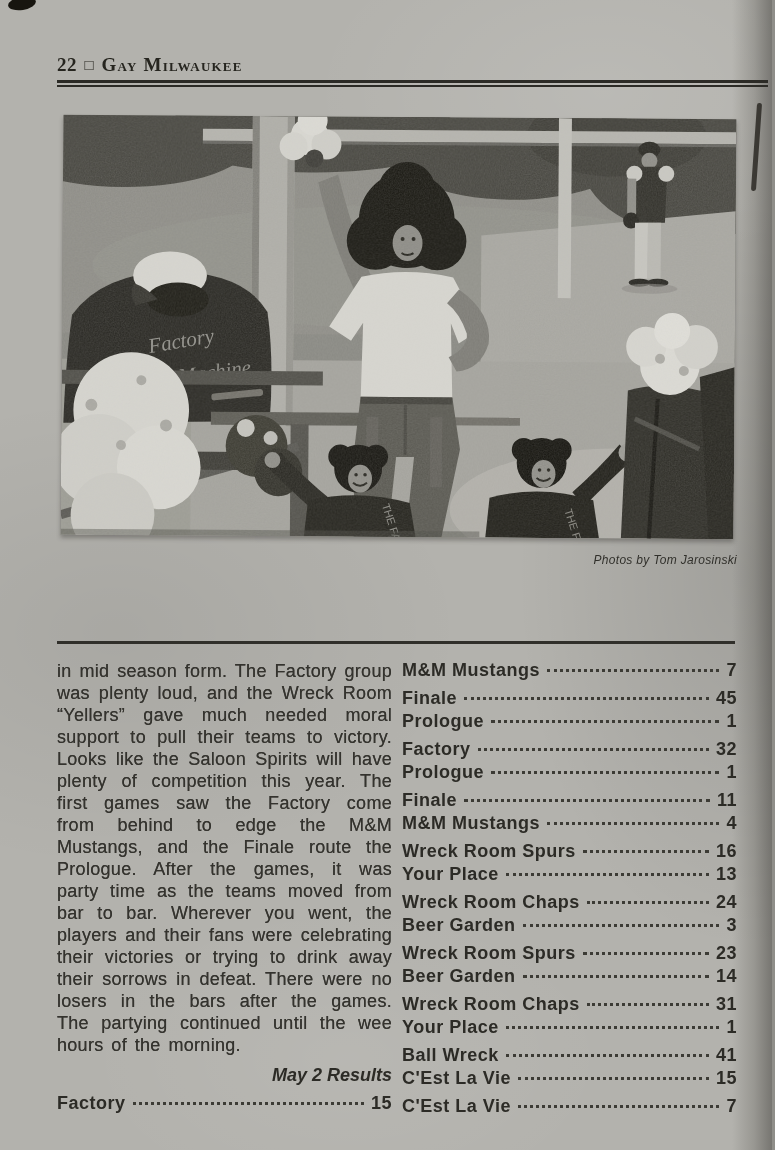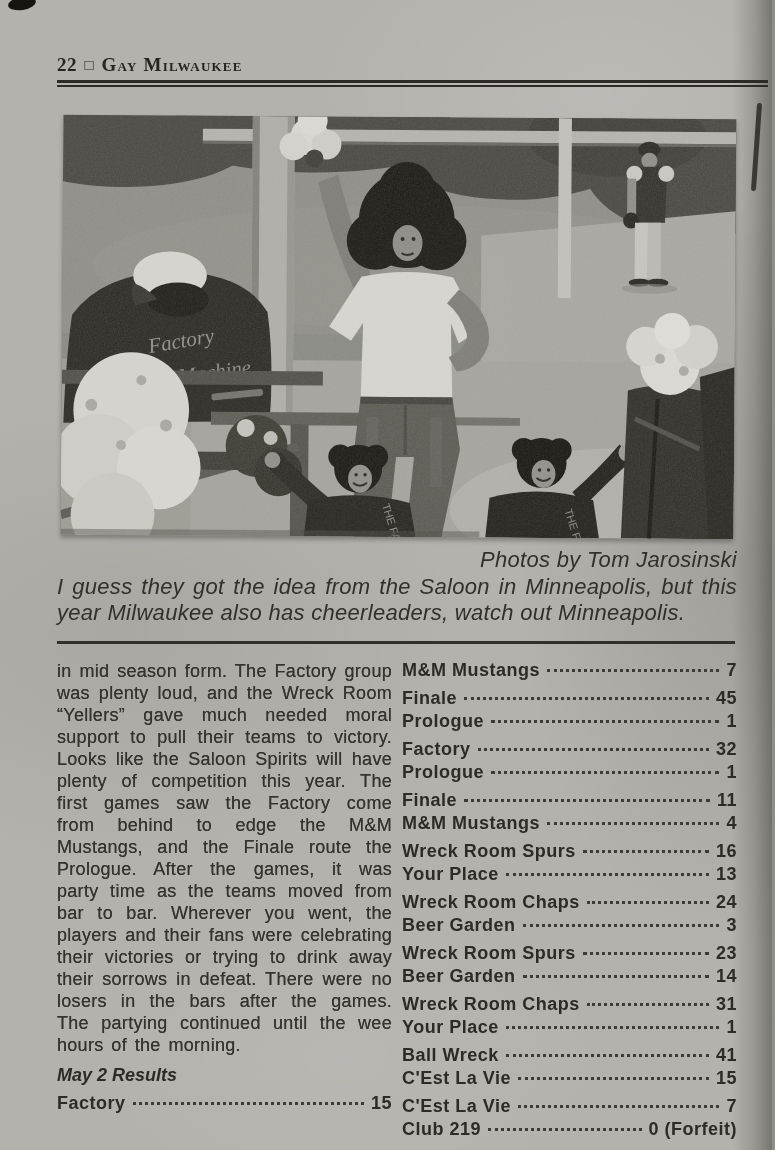--- a/index.html
+++ b/index.html
@@ -23,29 +23,29 @@
   .header{position:absolute;top:54px;left:57px;right:38px;
     font-family:"Liberation Serif", serif;font-weight:bold;font-size:19px;letter-spacing:.6px;color:#26251f;}
   .header .title{font-variant:small-caps;letter-spacing:1.2px;}
   .header .sq{font-size:15px;position:relative;top:-1px;padding:0 2px;}
   .rule-double{position:absolute;top:80px;left:57px;right:4px;height:2px;
     border-top:3px solid #2c2b26;border-bottom:2px solid #2c2b26;}
   .photo-frame{position:absolute;top:117px;left:62px;width:673px;height:420px;
     transform:rotate(0.4deg);box-shadow:0 3px 4px rgba(40,38,33,.35);background:#8f8e88;}
   .photo-frame svg{display:block;}
   .caption{position:absolute;top:547px;left:57px;width:680px;
-    font-style:italic;font-size:22px;line-height:26px;letter-spacing:.3px;color:#31302b;}
+    font-style:italic;font-size:12px;line-height:26px;letter-spacing:.3px;color:#31302b;}
   .caption .credit{text-align:right;margin:0 0 1px 0;}
   .caption .cap-text{text-align:justify;margin:0;}
   .section-rule{position:absolute;top:641px;left:57px;width:678px;border-top:3px solid #302f2a;}
   .columns{position:absolute;top:660px;left:57px;width:680px;display:flex;gap:10px;}
   .col{width:335px;}
   .body-text{font-size:18px;line-height:22px;text-align:justify;letter-spacing:.3px;word-spacing:2.5px;
     color:#34332e;text-shadow:0 0 .6px rgba(45,44,40,.8);margin:0;}
-  .results-heading{font-weight:bold;font-style:italic;text-align:left;font-size:18px;
+  .results-heading{font-weight:bold;font-style:italic;text-align:right;font-size:18px;
     margin:9px 0 7px 0;color:#2c2b26;}
   .score-row{display:flex;align-items:baseline;font-weight:bold;font-size:18px;
     letter-spacing:.5px;color:#2c2b26;margin-bottom:1px;text-align:right;}
   .score-row .team{white-space:nowrap;}
   .score-row .leader{flex:1 1 auto;margin:0 7px;border-bottom:3px dotted #3c3b35;
     transform:translateY(-4px);min-width:20px;}
   .score-row .score{white-space:nowrap;}
   .result-group{margin-bottom:7px;}
   .right-col .score-row{margin-bottom:2px;}
 </style>
@@ -230,21 +230,20 @@
         </g>
 
         <rect x="0" y="414" width="420" height="6" fill="#4a4943" opacity=".45"></rect>
         <rect x="0" y="0" width="675" height="420" filter="url(#grain)" opacity=".4"></rect>
       </g>
     </svg>
   </div>
 
   <div class="caption">
     <p class="credit">Photos by Tom Jarosinski</p>
-    <p class="cap-text">I guess they got the idea from the Saloon in Minneapolis, but this year Milwaukee also has cheerleaders, watch out Minneapolis.</p>
   </div>
 
   <div class="section-rule"></div>
 
   <div class="columns">
     <div class="col left-col">
       <p class="body-text">in mid season form. The Factory group was plenty loud, and the Wreck Room “Yellers” gave much needed moral support to pull their teams to victory. Looks like the Saloon Spirits will have plenty of competition this year. The first games saw the Factory come from behind to edge the M&amp;M Mustangs, and the Finale route the Prologue. After the games, it was party time as the teams moved from bar to bar. Wherever you went, the players and their fans were celebrating their victories or trying to drink away their sorrows in defeat. There were no losers in the bars after the games. The partying continued until the wee hours of the morning.</p>
       <div class="results-heading">May 2 Results</div>
       <div id="left-results">
           <div class="score-row">
@@ -358,23 +357,18 @@
               <span class="leader"></span>
               <span class="score">15</span>
             </div>
           </div>
           <div class="result-group">
             <div class="score-row">
               <span class="team">C'Est La Vie</span>
               <span class="leader"></span>
               <span class="score">7</span>
             </div>
-            <div class="score-row">
-              <span class="team">Club 219</span>
-              <span class="leader"></span>
-              <span class="score">0 (Forfeit)</span>
-            </div>
           </div>
         </div>
     </div>
   </div>
 
 </div>
 
 </body></html>

